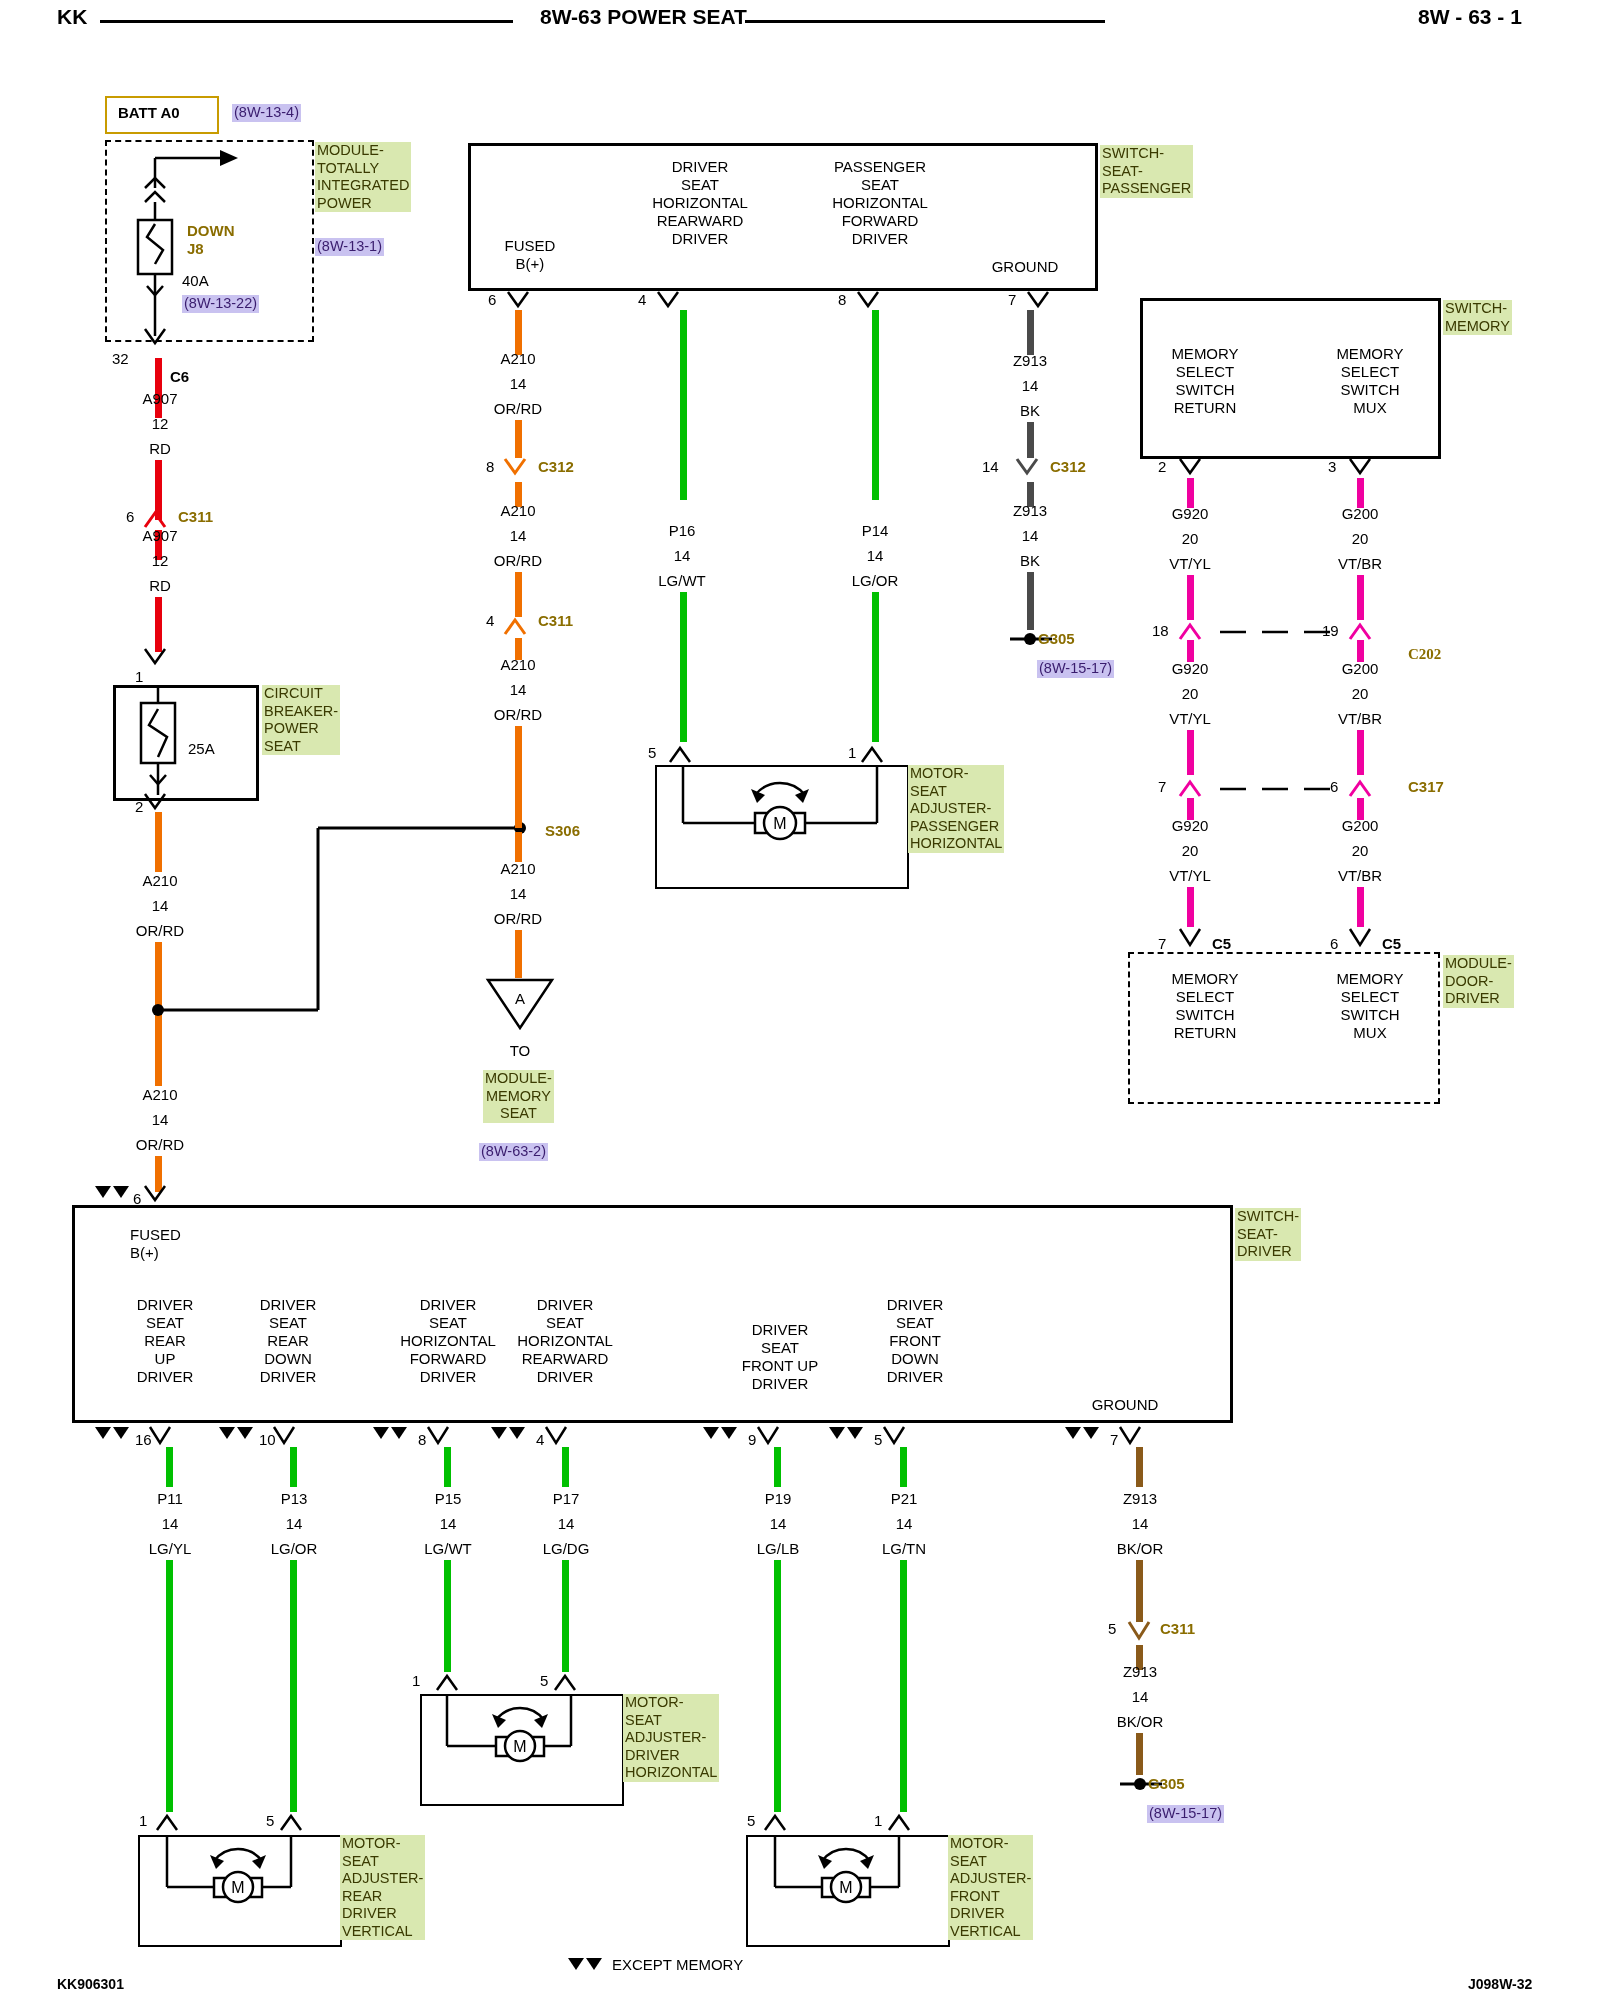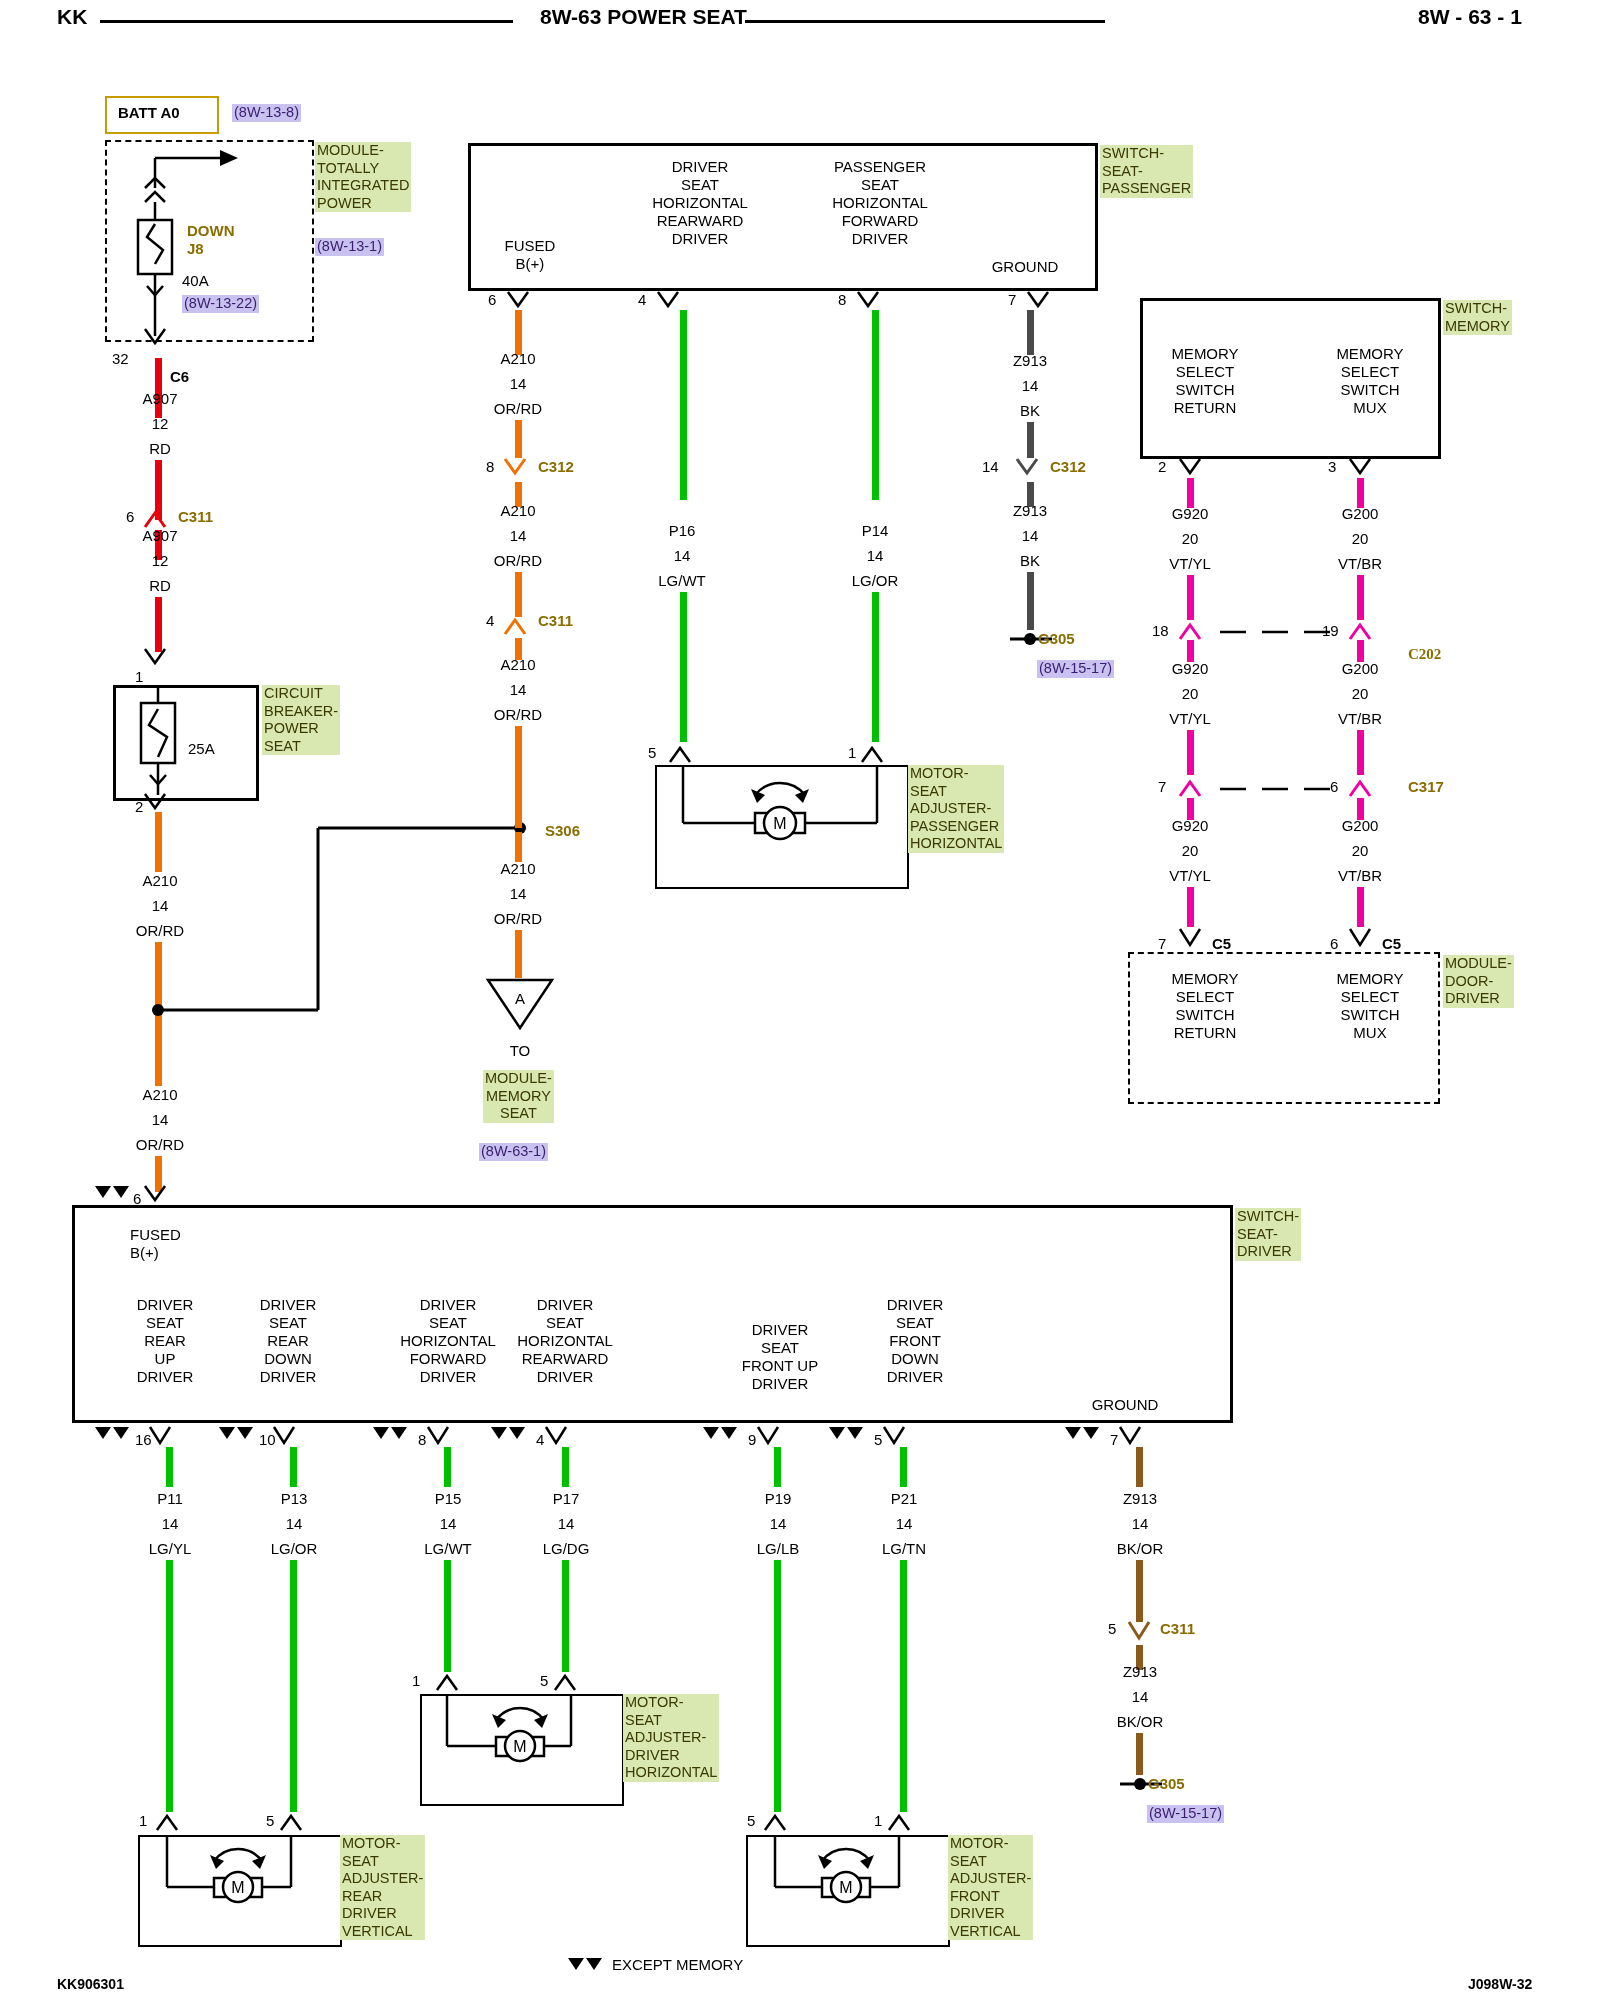--- a/index.html
+++ b/index.html
@@ -32,21 +32,21 @@
 <div id="root">
 
   <div class="t hdr" style="left:57px;top:8px;">KK</div>
   <div class="rule" style="left:100px;top:20px;width:413px;"></div>
   <div class="t hdr" style="left:540px;top:8px;">8W-63 POWER SEAT</div>
   <div class="rule" style="left:745px;top:20px;width:360px;"></div>
   <div class="t hdr" style="left:1418px;top:8px;">8W - 63 - 1</div>
 
   <div class="box" style="left:105px;top:96px;width:110px;height:34px;border-color:#c89b00;"></div>
   <div class="t bold" style="left:118px;top:104px;font-size:15px;">BATT A0</div>
-  <div class="lbl-purple" style="left:232px;top:104px;">(8W-13-8)</div>
+  <div class="lbl-purple" style="left:232px;top:104px;">(8W-13-4)</div>
 
   <div class="dash" style="left:105px;top:140px;width:205px;height:198px;"></div>
   <div class="lbl-green" style="left:315px;top:142px;"><span style="white-space: pre;">MODULE-
 TOTALLY
 INTEGRATED
 POWER</span></div>
   <div class="lbl-purple" style="left:315px;top:238px;">(8W-13-1)</div>
   <div class="lbl-purple" style="left:182px;top:295px;">(8W-13-22)</div>
 
   <svg style="left:100px;top:140px;width:230px;height:210px;">
@@ -213,21 +213,21 @@
   <div class="wire worange" style="left:515px;top:930px;width:7px;height:48px;"></div>
 
   <svg style="left:480px;top:978px;width:80px;height:56px;">
     <polygon points="8,2 72,2 40,50" fill="none" stroke="#000" stroke-width="2.5"></polygon>
   </svg>
   <div class="tc" style="left:480px;top:990px;width:80px;">A</div>
   <div class="tc" style="left:480px;top:1042px;width:80px;">TO</div>
   <div class="lbl-green" style="left:483px;top:1070px;text-align:center;"><span style="white-space: pre;">MODULE-
 MEMORY
 SEAT</span></div>
-  <div class="lbl-purple" style="left:479px;top:1143px;">(8W-63-1)</div>
+  <div class="lbl-purple" style="left:479px;top:1143px;">(8W-63-2)</div>
 
   <div class="wire wgreen" style="left:680px;top:310px;width:7px;height:190px;"></div>
   <div class="tc" style="left:622px;top:522px;width:120px;">P16</div>
   <div class="tc" style="left:622px;top:547px;width:120px;">14</div>
   <div class="tc" style="left:622px;top:572px;width:120px;">LG/WT</div>
   <div class="wire wgreen" style="left:680px;top:592px;width:7px;height:150px;"></div>
 
   <div class="wire wgreen" style="left:872px;top:310px;width:7px;height:190px;"></div>
   <div class="tc" style="left:815px;top:522px;width:120px;">P14</div>
   <div class="tc" style="left:815px;top:547px;width:120px;">14</div>

